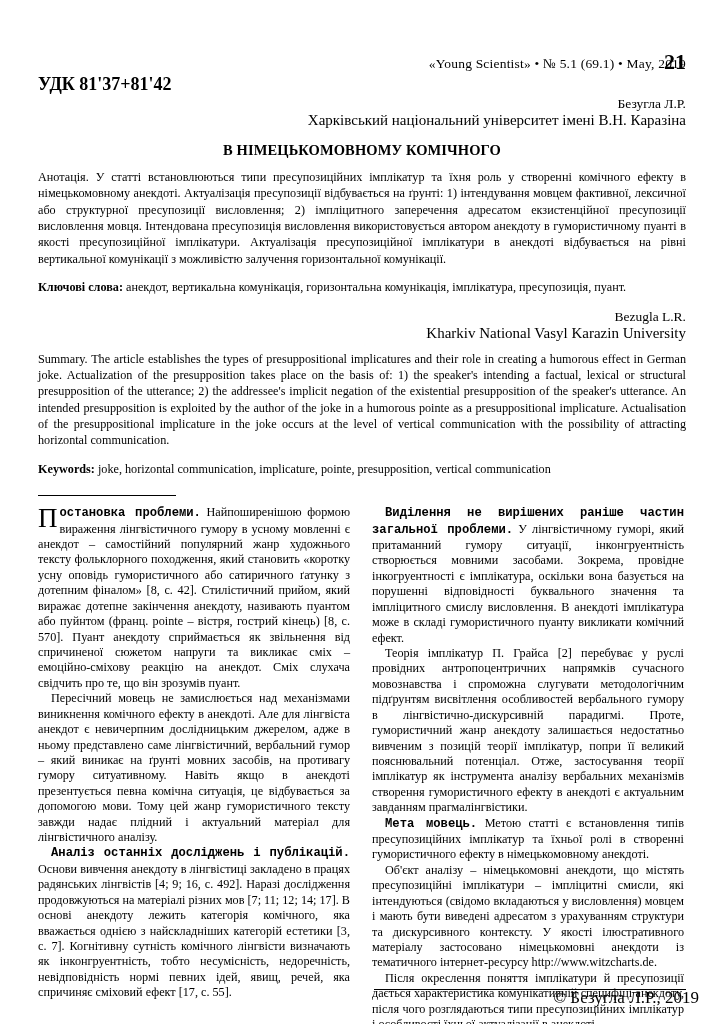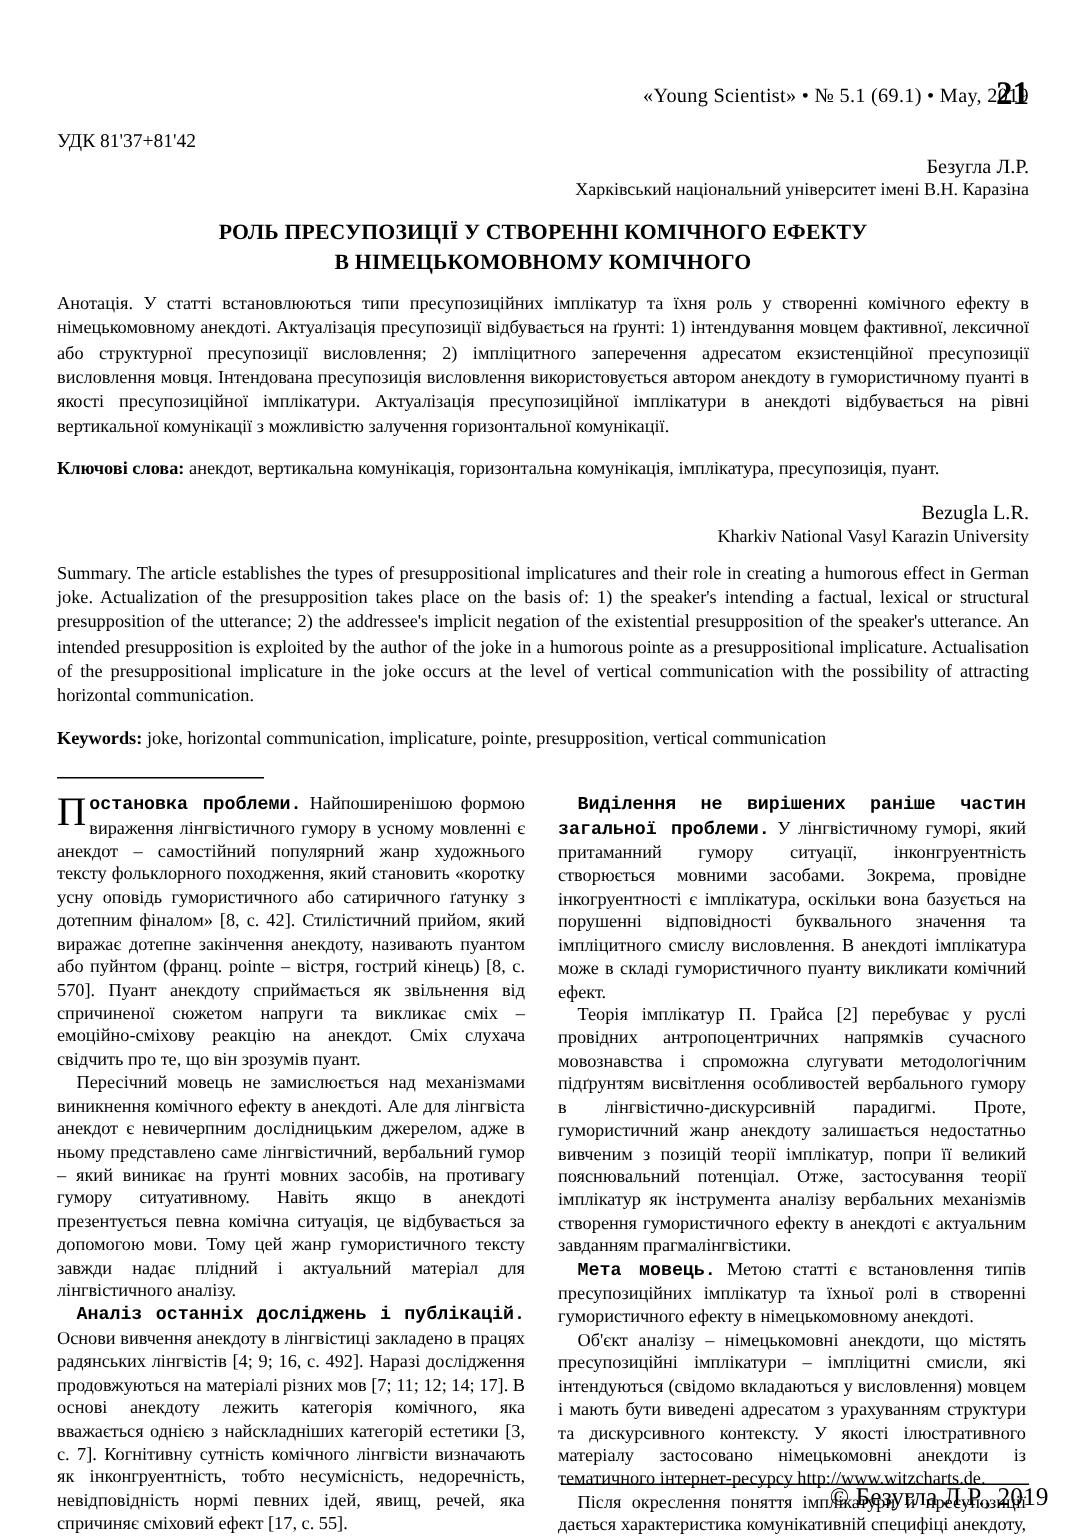--- a/index.html
+++ b/index.html
@@ -33,34 +33,35 @@
     letter-spacing: 0.2px;
   }
   .running-head .page-number {
     position: absolute;
     right: 0;
     bottom: -3px;
     font-size: 22px;
     font-weight: bold;
   }
   .udk {
-    margin-top: 14px;
-    font-size: 13px;
+    margin-top: 2px;
+    font-size: 18px;
+    font-weight: bold;
   }
   
   .author-block {
     text-align: right;
     margin-top: 1px;
   }
   .author-name {
     font-size: 13.5px;
     font-weight: normal;
   }
   .author-affil {
-    font-size: 12px;
+    font-size: 15px;
   }
   .article-title {
     text-align: center;
     font-weight: bold;
     font-size: 14.5px;
     line-height: 1.38;
     margin-top: 11px;
     letter-spacing: 0.1px;
   }
   .article-title-en {
@@ -152,21 +153,20 @@
   </div>
 
   <div class="udk">УДК 81'37+81'42</div>
 
   <div class="author-block">
     <div class="author-name">Безугла Л.Р.</div>
     <div class="author-affil">Харківський національний університет імені В.Н. Каразіна</div>
   </div>
 
   <div class="article-title">
-    <div>РОЛЬ ПРЕСУПОЗИЦІЇ У СТВОРЕННІ КОМІЧНОГО ЕФЕКТУ</div>
     <div>В НІМЕЦЬКОМОВНОМУ КОМІЧНОГО</div>
   </div>
 
   <p class="abstract"><b>Анотація.</b><span> У статті встановлюються типи пресупозиційних імплікатур та їхня роль у створенні комічного ефекту в німецькомовному анекдоті. Актуалізація пресупозиції відбувається на ґрунті: 1) інтендування мовцем фактивної, лексичної або структурної пресупозиції висловлення; 2) імпліцитного заперечення адресатом екзистенційної пресупозиції висловлення мовця. Інтендована пресупозиція висловлення використовується автором анекдоту в гумористичному пуанті в якості пресупозиційної імплікатури. Актуалізація пресупозиційної імплікатури в анекдоті відбувається на рівні вертикальної комунікації з можливістю залучення горизонтальної комунікації.</span></p>
 
   <p class="keywords"><b>Ключові слова:</b><span> анекдот, вертикальна комунікація, горизонтальна комунікація, імплікатура, пресупозиція, пуант.</span></p>
 
   <div class="author-block en">
     <div class="author-name">Bezugla L.R.</div>
     <div class="author-affil">Kharkiv National Vasyl Karazin University</div>

